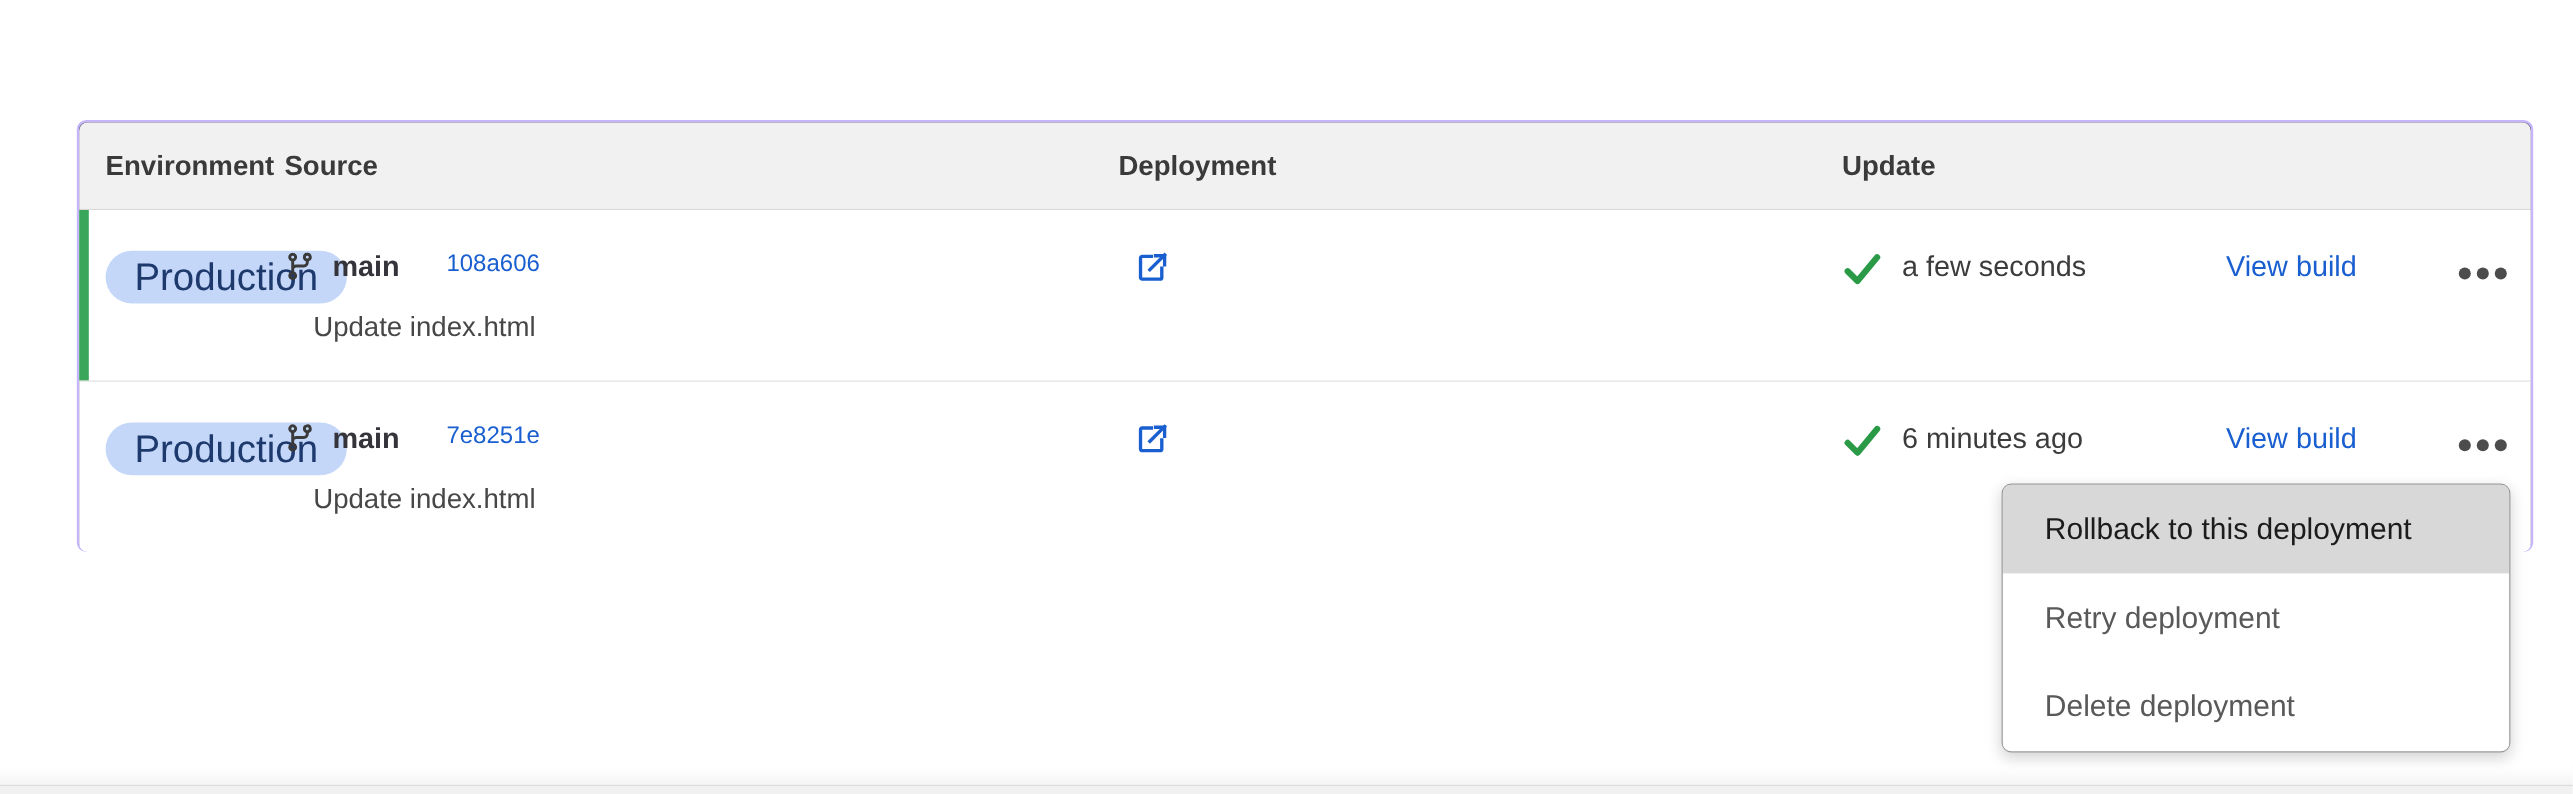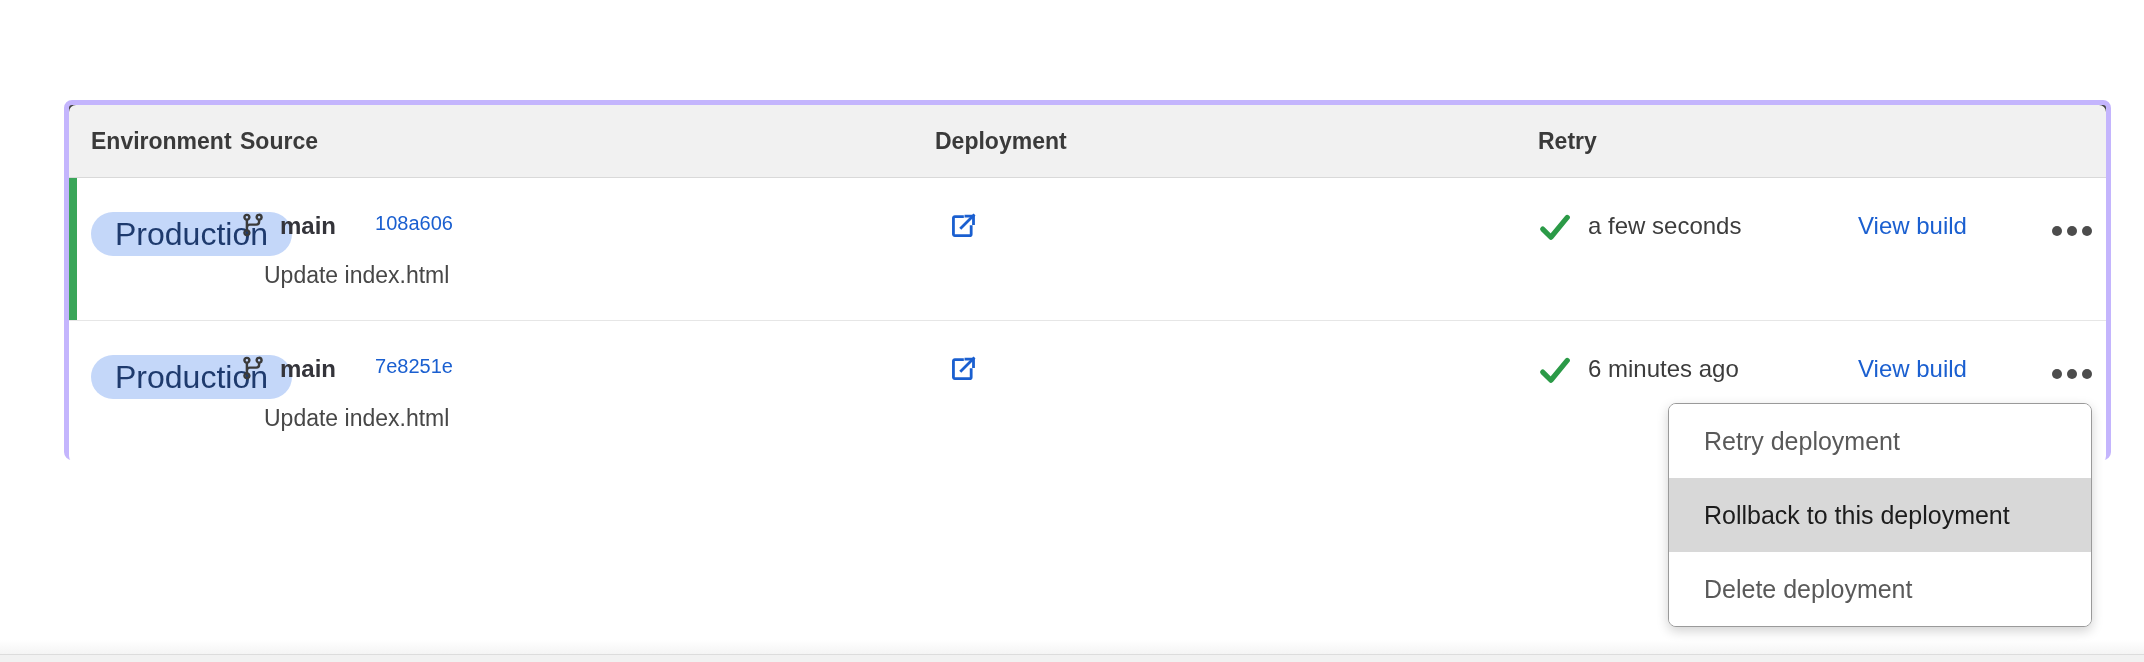--- a/index.html
+++ b/index.html
@@ -8,21 +8,21 @@
   .canvas { position:relative; width:2144px; height:662px; background:#fff; }
 
   .page-title {
     position:absolute; left:66px; top:26px;
     font-size:30px; font-weight:700; color:#1e1e20; letter-spacing:.2px;
   }
 
   
   .deploy-table {
     position:absolute; left:64px; top:100px; width:2047px; height:360px;
-    border:5px solid #c4b5fd; border-radius:8px; background:#404040;
+    border:2px solid #c4b5fd; border-radius:8px; background:#404040;
   }
   .grid-row {
     display:grid;
     grid-template-columns:149px 695px 603px 320px 188px 1fr;
     padding-left:22px;
   }
   .thead {
     height:73px; align-items:center;
     background:#f1f1f1; border-bottom:1px solid #d9d9d9;
     border-radius:7px 7px 0 0;
@@ -92,21 +92,21 @@
 
 <div class="canvas">
 
 
   <div class="deploy-table">
 
     <div class="grid-row thead">
       <div class="th">Environment</div>
       <div class="th">Source</div>
       <div class="th">Deployment</div>
-      <div class="th">Retry</div>
+      <div class="th">Update</div>
       <div class="th"></div>
       <div class="th"></div>
     </div>
 
     <div class="grid-row trow first">
       <div class="cell">
         <span class="env-badge">Production</span>
       </div>
       <div class="cell">
         <div class="line1">
@@ -206,21 +206,21 @@
               <span class="dot"></span>
               <span class="dot"></span>
           </button>
         </div>
       </div>
     </div>
 
   </div>
 
   <div class="context-menu">
+    <div class="menu-item highlighted">Rollback to this deployment</div>
     <div class="menu-item">Retry deployment</div>
-    <div class="menu-item highlighted">Rollback to this deployment</div>
     <div class="menu-item">Delete deployment</div>
   </div>
 
   <div class="bottom-fade"></div>
   <div class="bottom-strip"></div>
 
 </div>
 
 </body></html>

